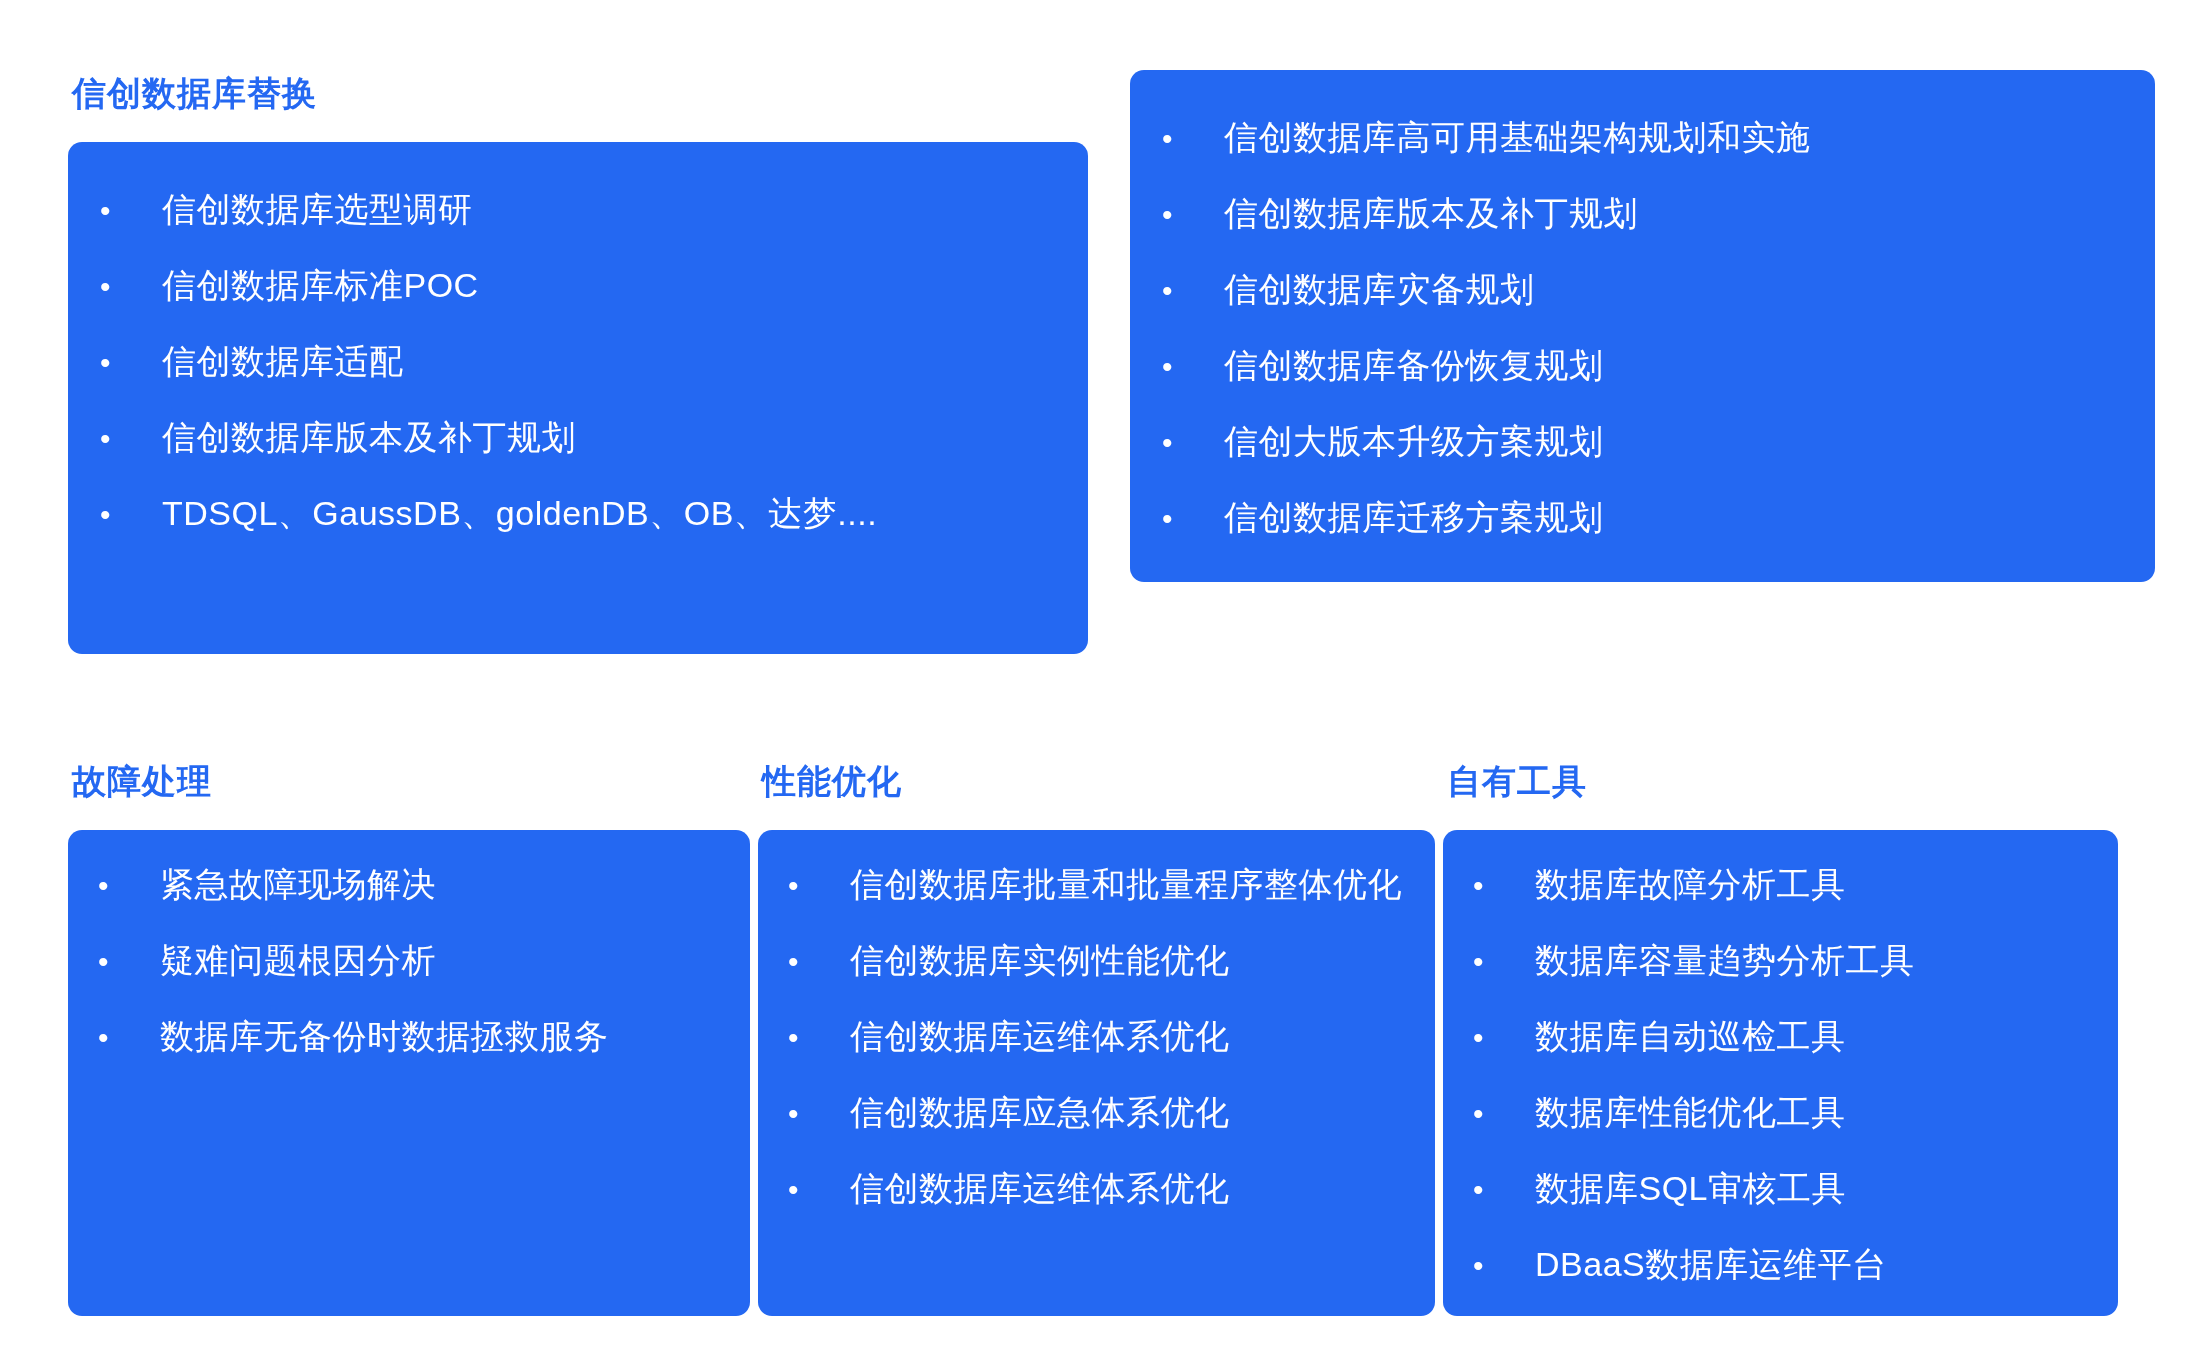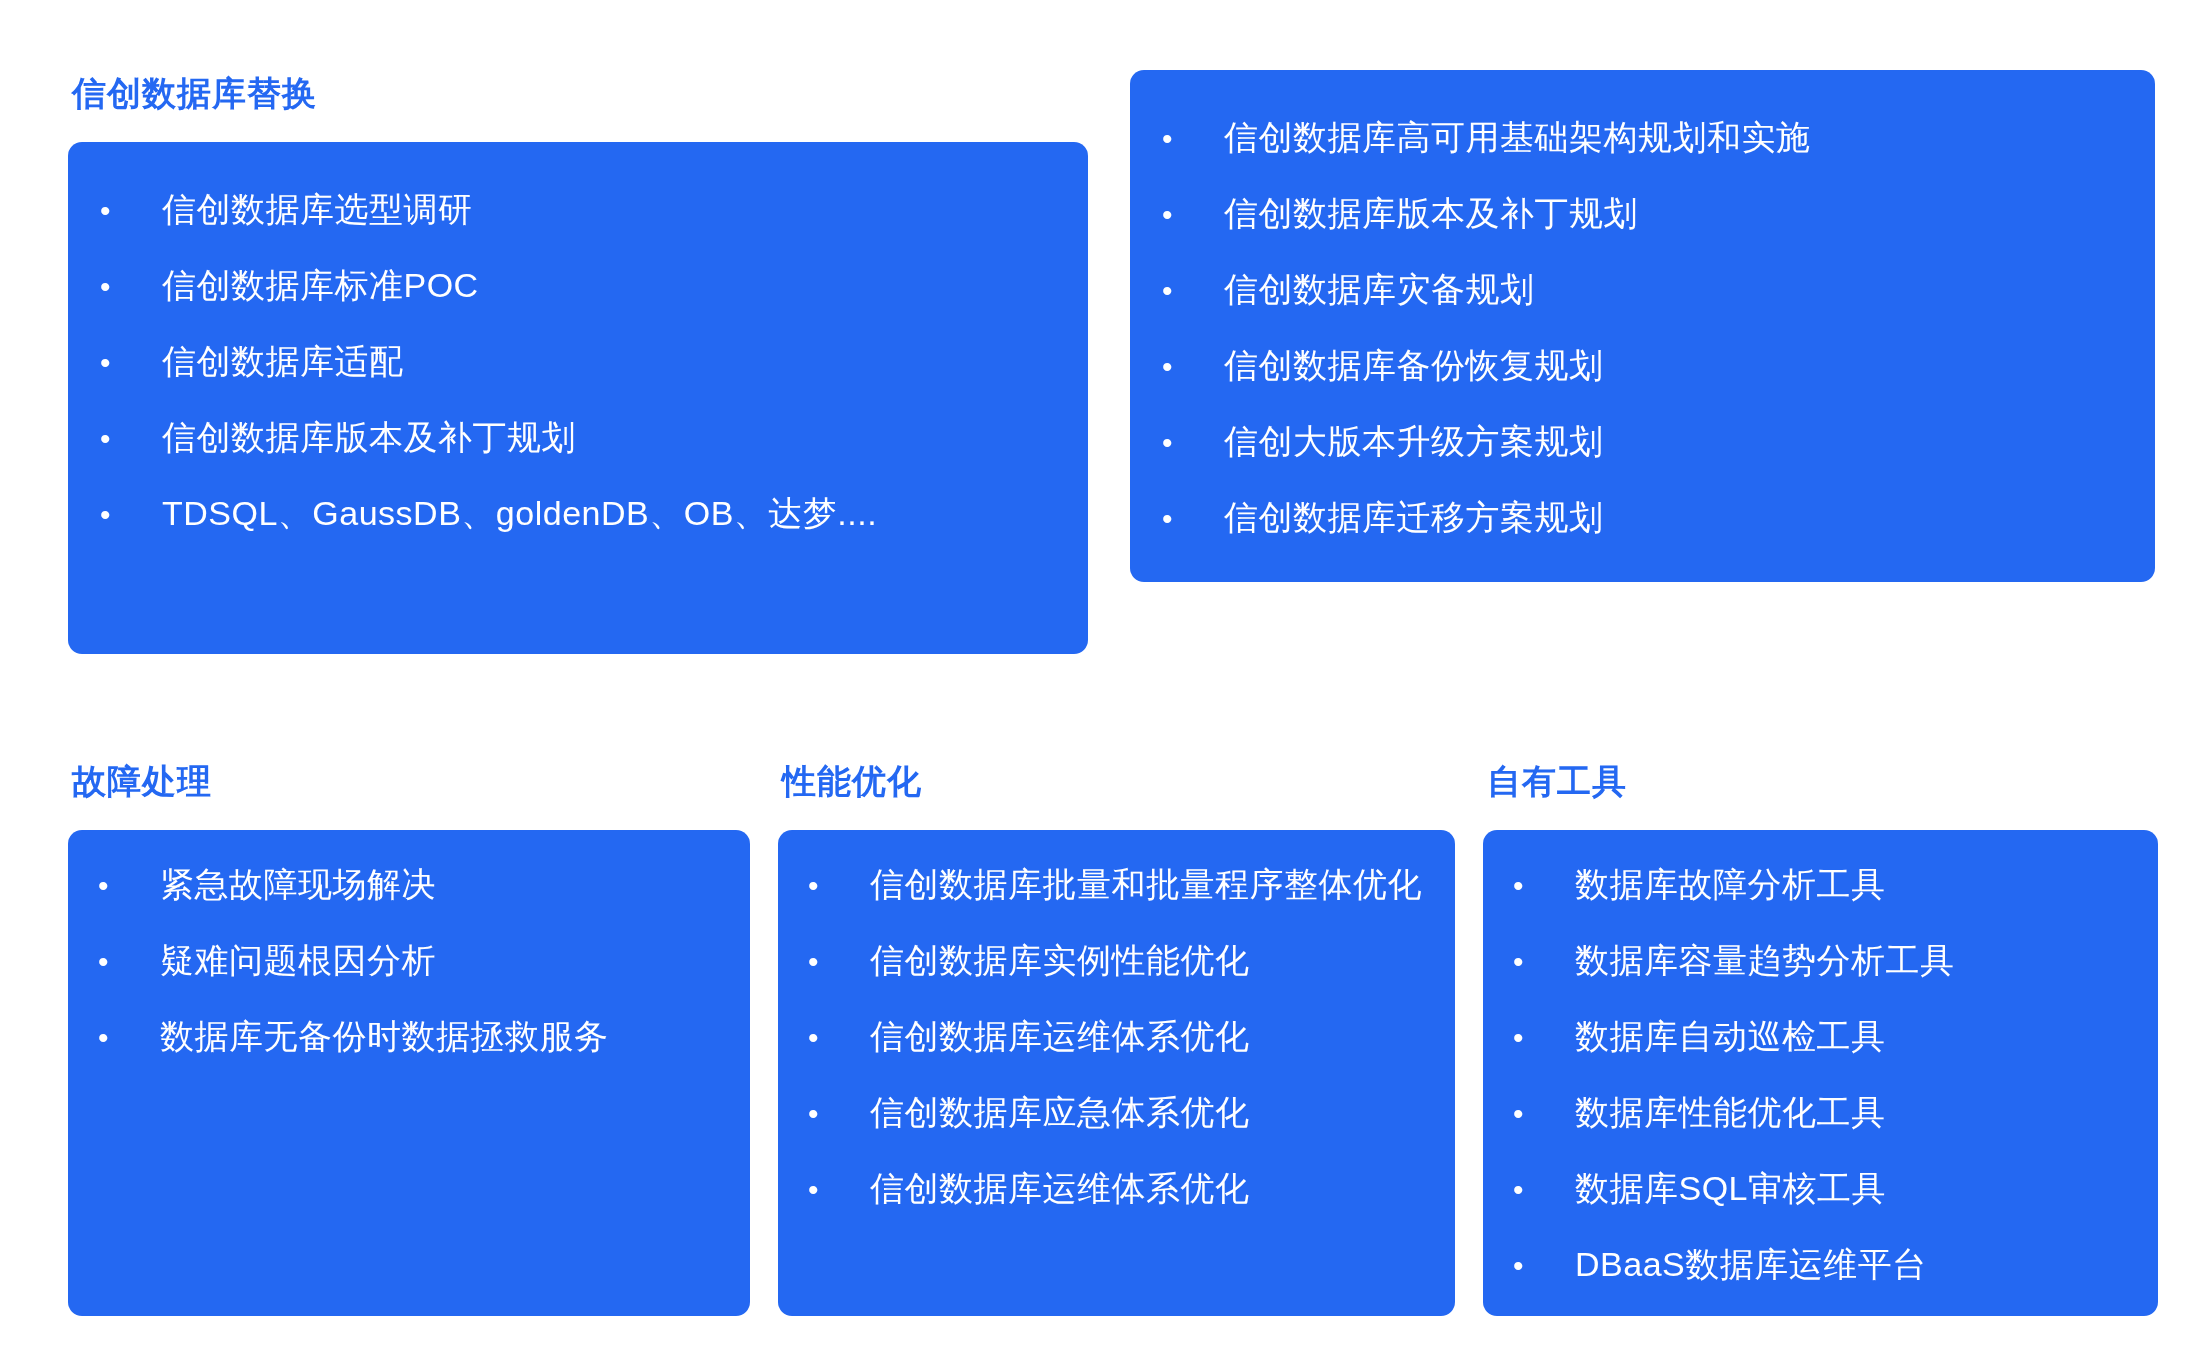--- a/index.html
+++ b/index.html
@@ -19,21 +19,21 @@
   .row {
     display: grid;
   }
   .row1 {
     grid-template-columns: 1020px 1025px;
     column-gap: 42px;
     margin-bottom: 104px;
   }
   .row2 {
     grid-template-columns: 682px 677px 675px;
-    column-gap: 28px;
+    column-gap: 8px;
   }
   .sec-title {
     font-size: 34px;
     font-weight: bold;
     color: var(--accent, #2468F2);
     line-height: 46px;
     margin: 0 0 26px 4px;
     letter-spacing: 1px;
   }
   .card {

